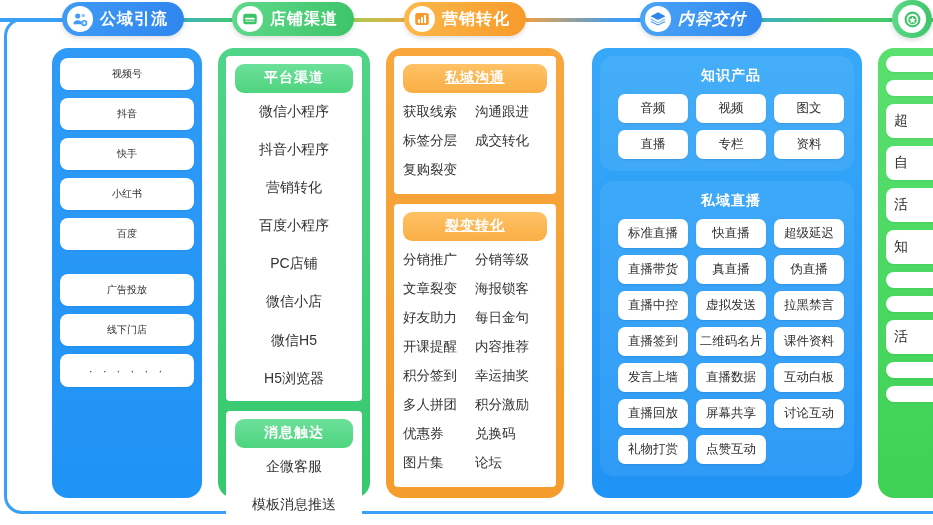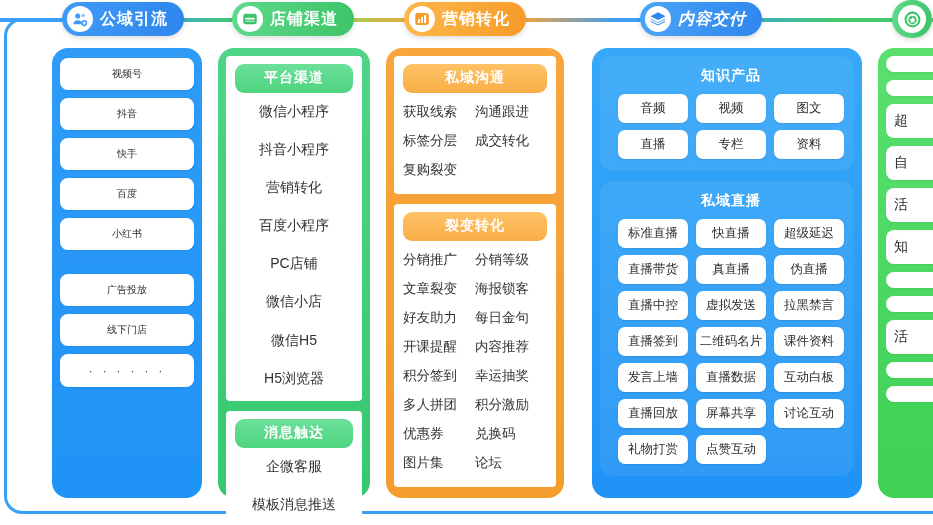--- a/index.html
+++ b/index.html
@@ -111,21 +111,21 @@
     border-radius: 9px;
     color: #ffffff;
     font-size: 14px;
     font-weight: bold;
     text-align: center;
     padding: 5px 0 6px 0;
     margin-bottom: 5px;
     letter-spacing: 1px;
   }
   .hd-green  { background: linear-gradient(180deg,#6ce09a,#4ed47f); }
-  .hd-orange { background: linear-gradient(180deg,#ffc266,#f9ae45); }
+  .hd-orange { background: linear-gradient(180deg,#ffc266,#f9ae45); text-decoration: underline; }
 
   
   .group {
     border-radius: 12px;
     display: flex;
     flex-direction: column;
     gap: 8px;
     padding: 2px 0;
   }
   .pill {
@@ -269,22 +269,22 @@
       </svg>
     </span>
 
   </div>
 
   <div class="col c1">
     <div class="group">
       <div class="pill">视频号</div>
       <div class="pill">抖音</div>
       <div class="pill">快手</div>
+      <div class="pill">小红书</div>
       <div class="pill">百度</div>
-      <div class="pill">小红书</div>
     </div>
     <div class="group" style="margin-top:10px;">
       <div class="pill">广告投放</div>
       <div class="pill">线下门店</div>
       <div class="pill dots">· · · · · ·</div>
     </div>
   </div>
 
   <div class="col c2">
     <div class="card">

